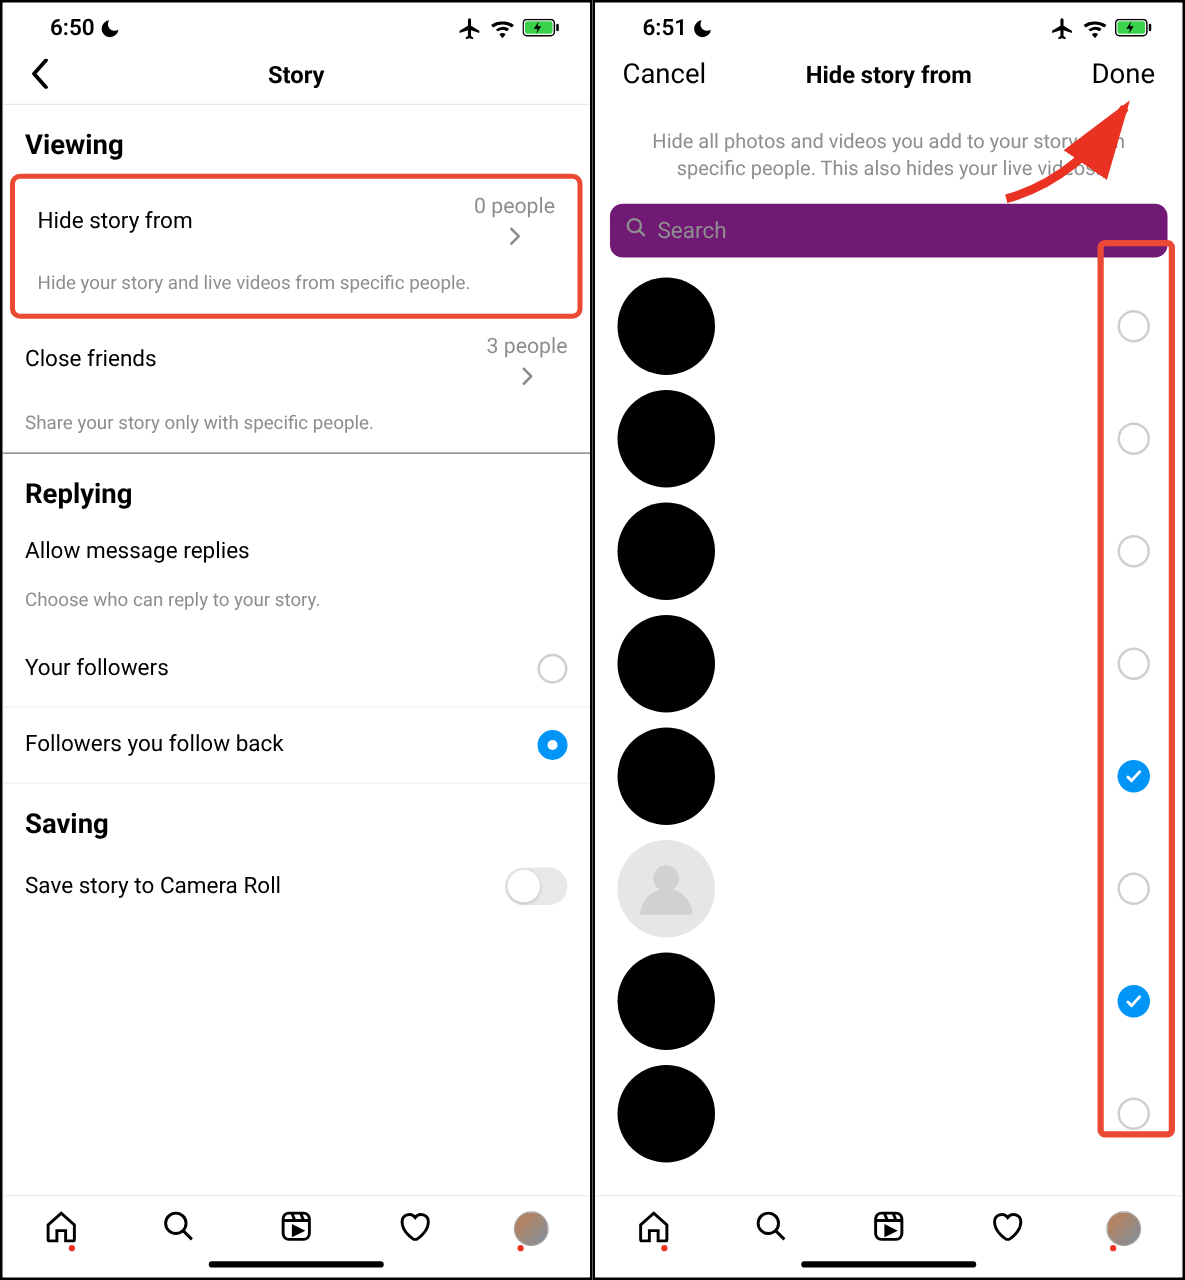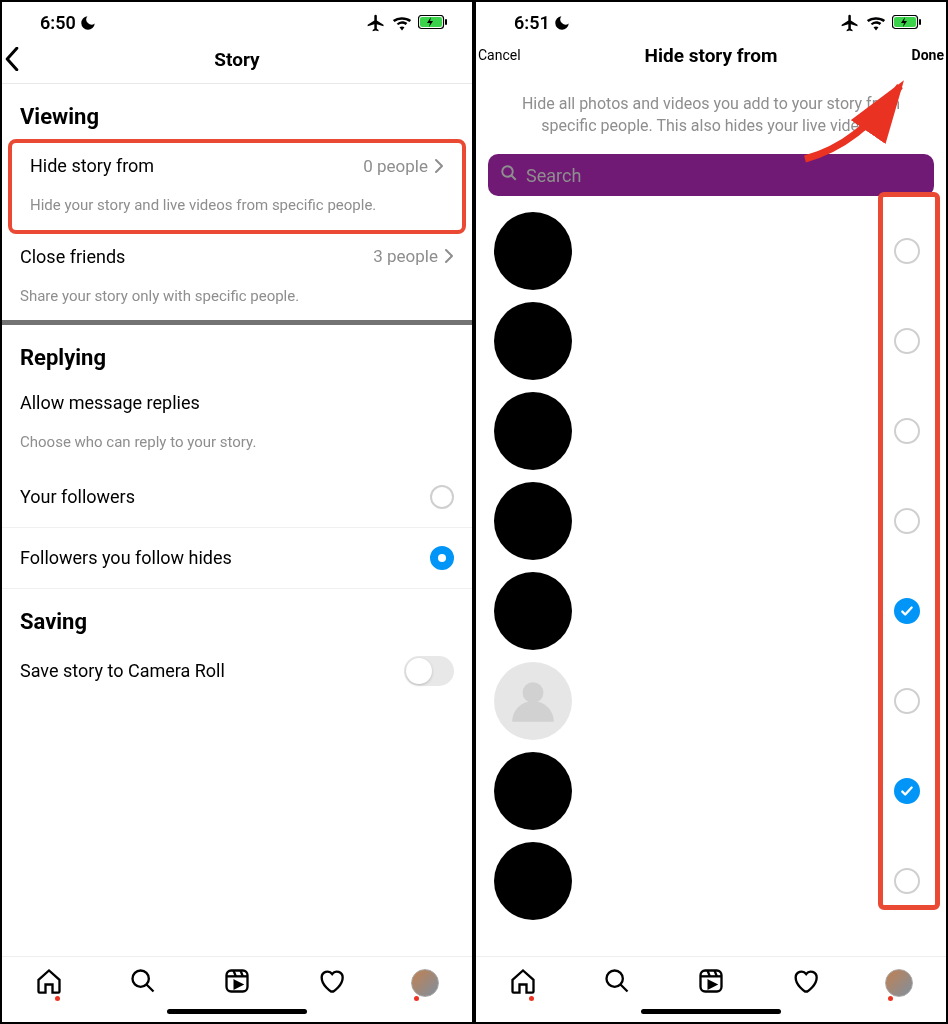--- a/index.html
+++ b/index.html
@@ -30,53 +30,53 @@
   }
   .status-left { display: flex; align-items: center; gap: 3px; }
   .status-right { display: flex; align-items: center; gap: 6px; }
   .moon { font-size: 16px; }
   .icon svg { display:block; }
 
   .nav-bar {
     display: flex;
     align-items: center;
     justify-content: space-between;
-    padding: 10px 2px 12px;
+    padding: 10px 22px 12px;
     border-bottom: 1px solid #e8e8e8;
     position: relative;
   }
   .nav-title {
     position: absolute;
     left: 0; right: 0;
     text-align: center;
     font-size: 19px;
     font-weight: 700;
     pointer-events: none;
   }
-  .nav-left, .nav-right { font-size: 14px; z-index: 1; }
+  .nav-left, .nav-right { font-size: 22px; z-index: 1; }
   .back-chevron svg { display:block; }
 
   .content { flex: 1; overflow: hidden; }
   .section-header {
     font-size: 22px;
     font-weight: 700;
     padding: 20px 18px 10px;
   }
   .row {
     padding: 12px 18px 14px;
-    border-bottom: 5px solid #737373;
+    border-bottom: 1px solid #737373;
     position: relative;
   }
   .row-top {
     display: flex;
     justify-content: space-between;
     align-items: center;
   }
   .row-title { font-size: 18px; }
-  .row-detail { color: #8e8e8e; font-size: 17px; display:flex; align-items:center; gap:6px;}
+  .row-detail { color: #8e8e8e; font-size: 17px; display:flex; align-items:center; gap:6px;flex-direction:column;}
   .row-sub { color: #8e8e8e; font-size: 15px; margin-top: 20px; line-height: 1.3; max-width: 380px;}
   .chevron-right svg { display:block; }
 
   .highlight-box {
     border: 4px solid #ea4a33;
     border-radius: 8px;
     margin: 0 6px;
   }
 
   .radio-row {
@@ -286,21 +286,21 @@
         <span class="row-title">Allow message replies</span>
       </div>
       <div class="row-sub">Choose who can reply to your story.</div>
     </div>
 
     <div class="radio-row">
       <span class="row-title">Your followers</span>
       <span class="radio-circle"></span>
     </div>
     <div class="radio-row">
-      <span class="row-title">Followers you follow hides</span>
+      <span class="row-title">Followers you follow back</span>
       <span class="radio-circle selected"></span>
     </div>
 
     <div class="section-header">Saving</div>
 
     <div class="row" style="border-bottom:none;">
       <div class="row-top">
         <span class="row-title">Save story to Camera Roll</span>
         <span class="toggle"></span>
       </div>
@@ -364,21 +364,21 @@
             <rect x="27" y="4" width="2" height="6" rx="1" fill="#000"></rect>
             <path d="M13 2l-4 6h3l-1 4 4-6h-3l1-4z" fill="#000"></path>
           </svg>
       </span>
     </div>
   </div>
 
   <div class="nav-bar" style="border-bottom:none;">
     <div class="nav-left">Cancel</div>
     <div class="nav-title">Hide story from</div>
-    <div class="nav-right" style="font-weight:700;">Done</div>
+    <div class="nav-right" style="font-weight:400;">Done</div>
   </div>
 
   <svg class="arrow-anno" style="right:26px; top:72px;" width="120" height="90" viewBox="0 0 120 90">
     <defs>
         <marker id="ah" markerWidth="10" markerHeight="10" refX="8" refY="3" orient="auto">
           <polygon points="0,0 9,3 0,6" fill="#ea3222"></polygon>
         </marker>
       </defs>
     <path d="M5 85 Q 60 70 100 12" stroke="#ea3222" stroke-width="7" fill="none" marker-end="url(#ah)"></path>
   </svg>

